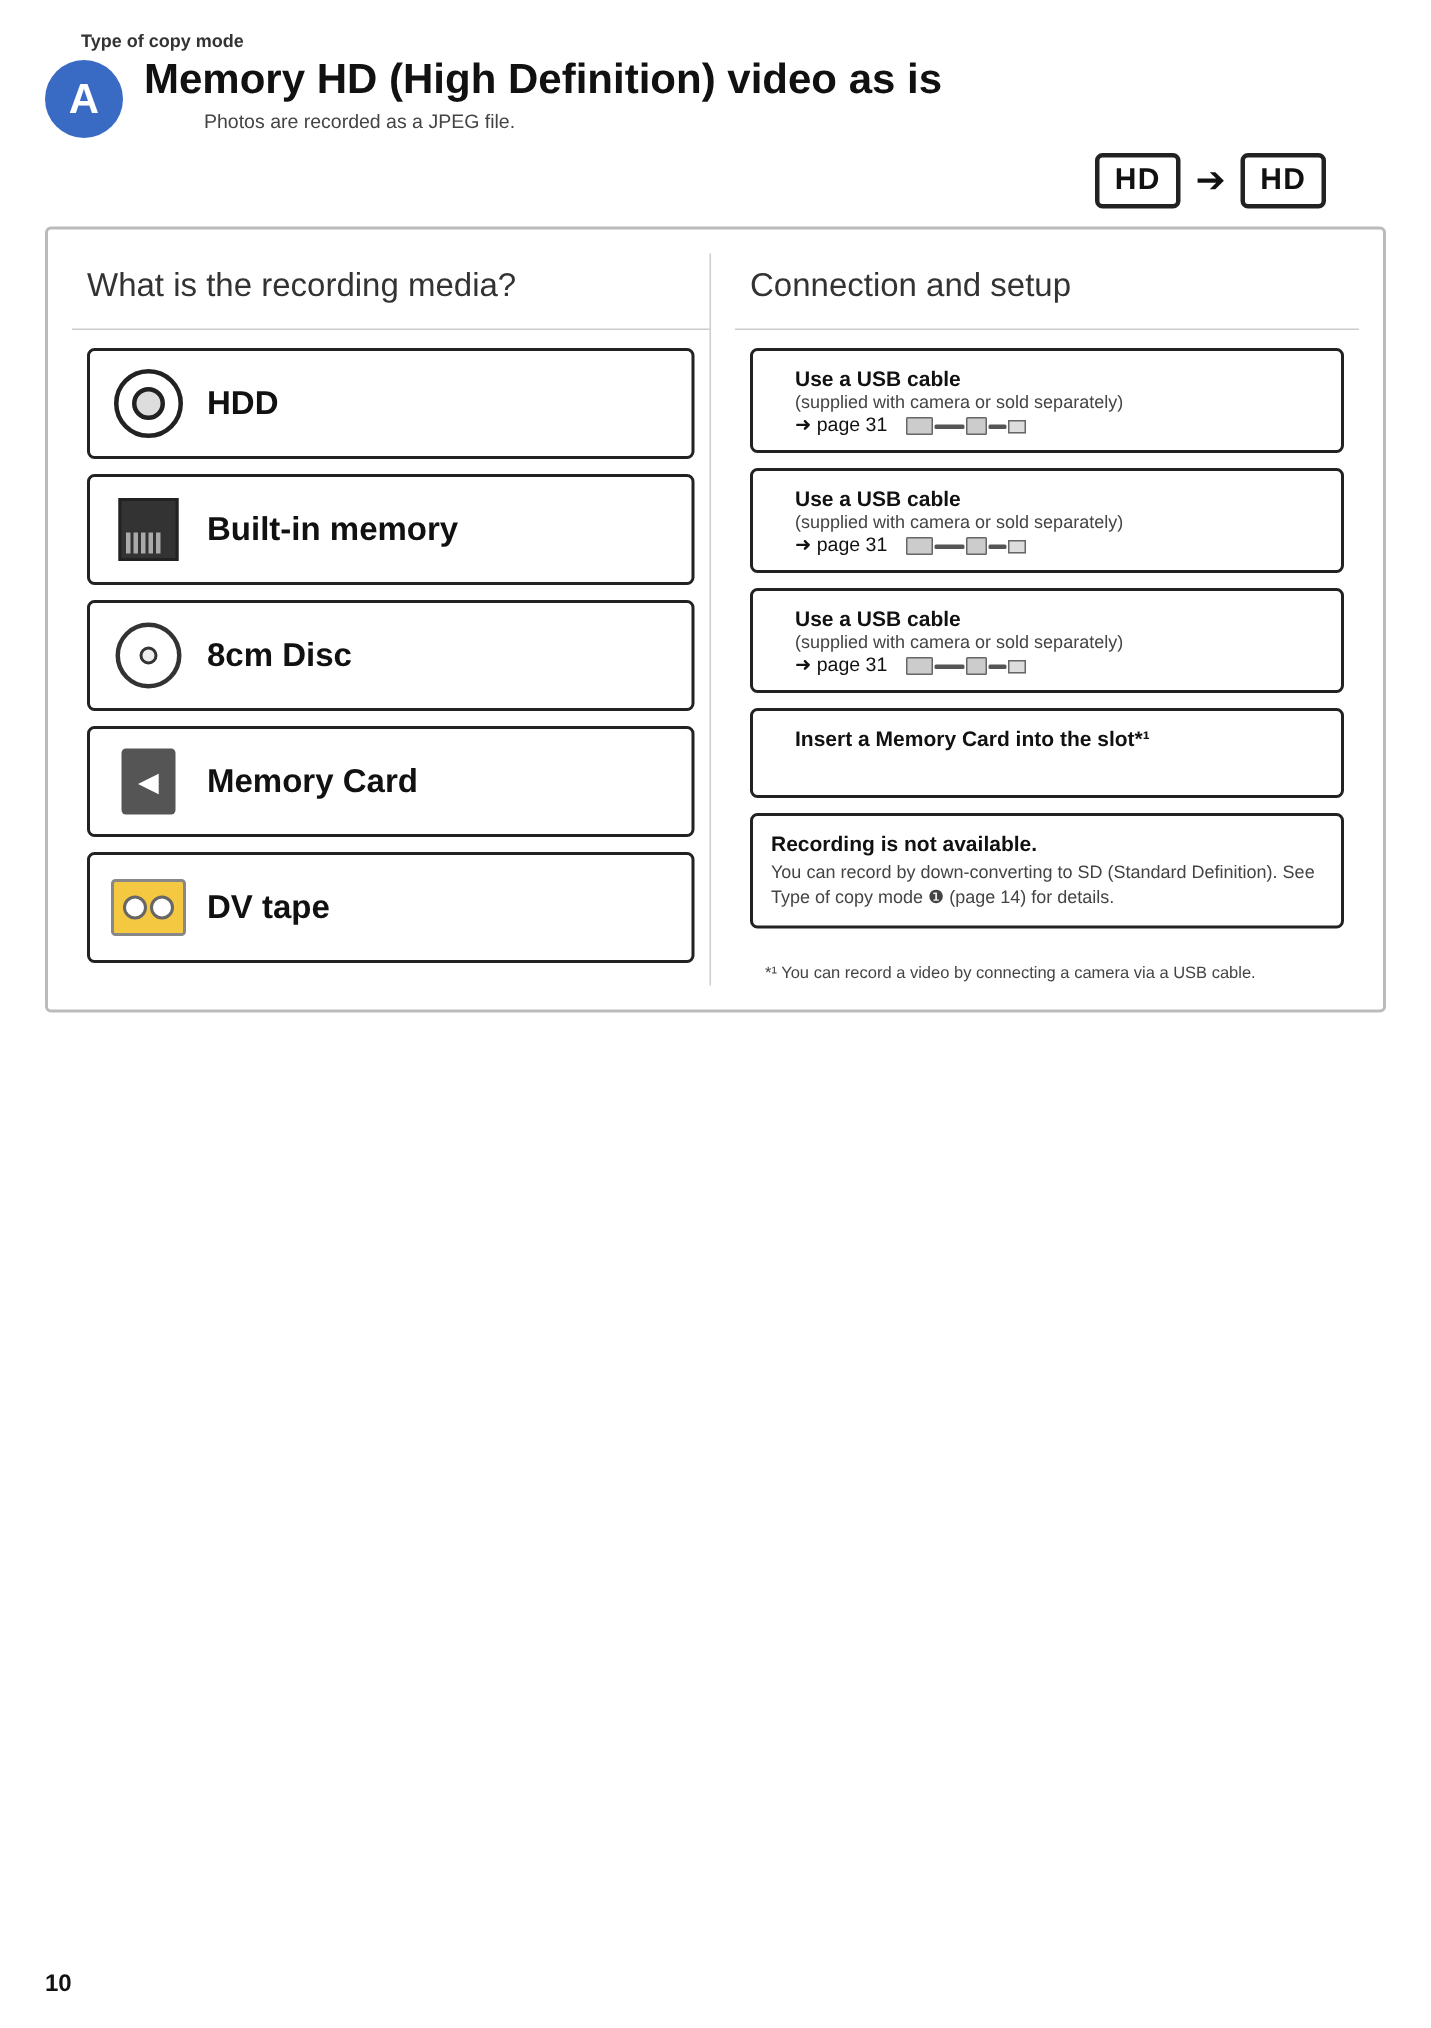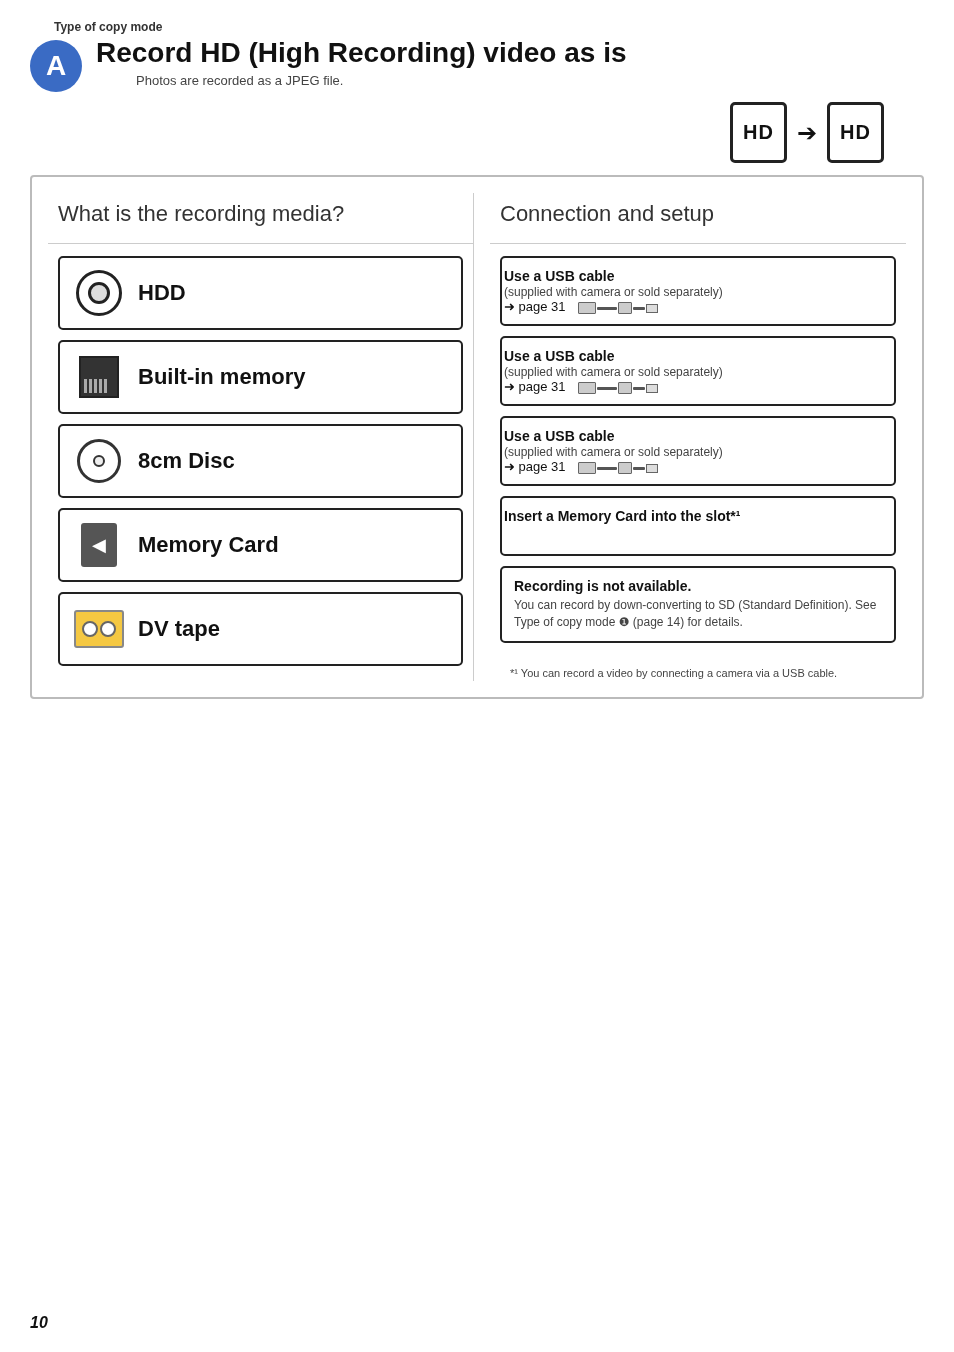--- a/index.html
+++ b/index.html
@@ -60,21 +60,21 @@
       display: flex;
       justify-content: flex-end;
       align-items: center;
       margin: 10px 0 12px 0;
       padding-right: 40px;
     }
 
     .hd-box {
       border: 3px solid #222;
       border-radius: 5px;
-      padding: 16px 10px;
+      padding: 4px 10px;
       font-size: 20px;
       font-weight: bold;
       color: #111;
       letter-spacing: 1px;
     }
 
     .hd-arrow {
       font-size: 24px;
       margin: 0 10px;
       color: #111;
@@ -249,21 +249,21 @@
     .connection-list {
       padding: 12px 10px 0 10px;
       display: flex;
       flex-direction: column;
       gap: 10px;
     }
 
     .conn-item {
       border: 2px solid #222;
       border-radius: 5px;
-      padding: 10px 2px;
+      padding: 10px 28px;
       min-height: 60px;
       position: relative;
     }
 
     .conn-title {
       font-size: 14px;
       font-weight: bold;
       color: #111;
     }
 
@@ -323,21 +323,20 @@
       line-height: 1.4;
     }
 
     .page-number {
       position: absolute;
       bottom: 20px;
       left: 30px;
       font-size: 16px;
       font-weight: bold;
       color: #111;
-      font-style: italic;
     }
 
     .usb-cable-visual {
       display: flex;
       align-items: center;
       gap: 1px;
       margin-left: 4px;
     }
 
     .ucv-connector {
@@ -362,21 +361,21 @@
     }
   </style>
 </head>
 <body>
 
 <div class="top-label">Type of copy mode</div>
 
 <div class="title-row">
   <div class="circle-a">A</div>
   <div class="title-text">
-    <h1>Record HD (High Recording) video as is</h1>
+    <h1>Memory HD (High Definition) video as is</h1>
     <p>Photos are recorded as a JPEG file.</p>
   </div>
 </div>
 
 <div class="hd-arrow-row">
   <div class="hd-box">HD</div>
   <span class="hd-arrow">➔</span>
   <div class="hd-box">HD</div>
 </div>
 

